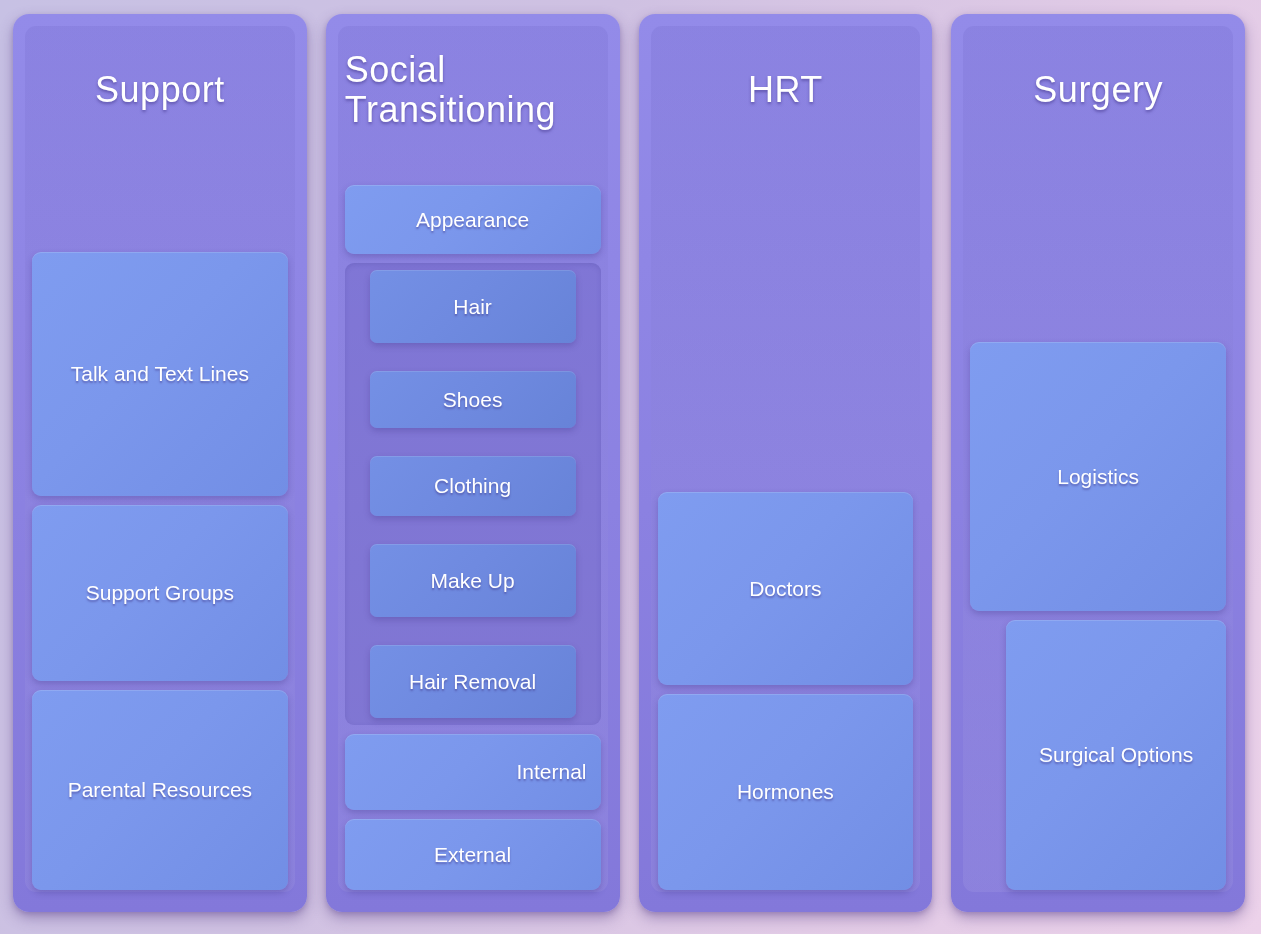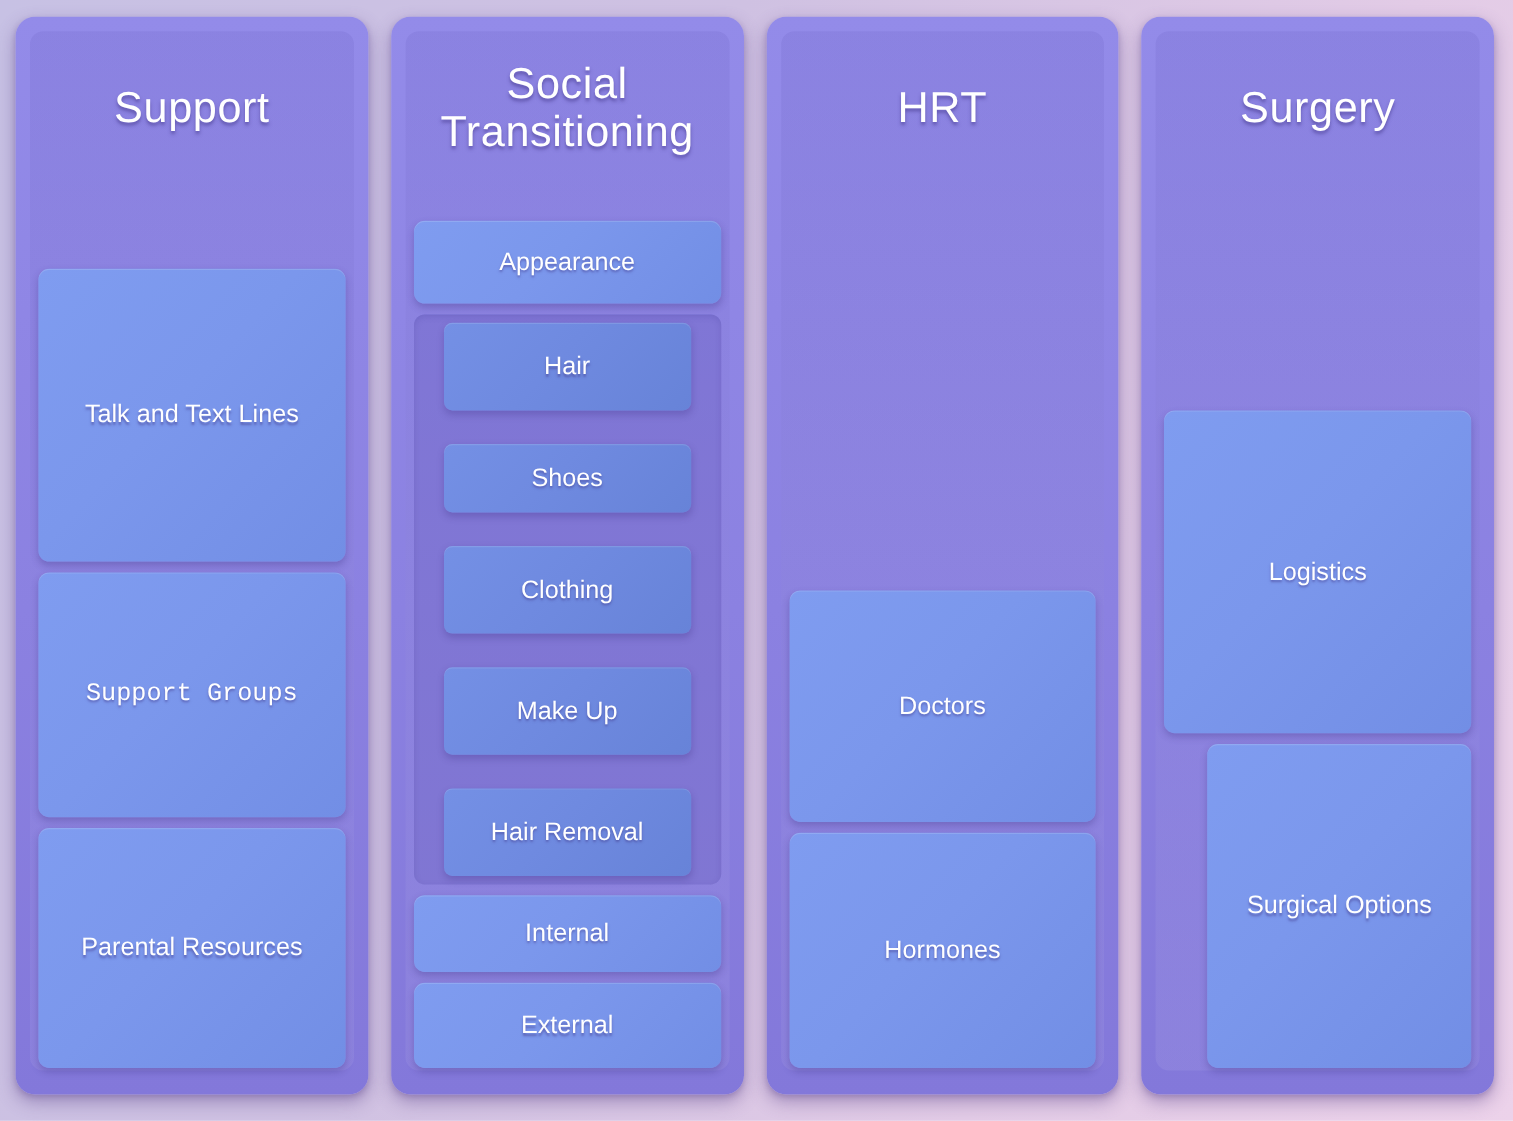--- a/index.html
+++ b/index.html
@@ -44,21 +44,21 @@
     background: linear-gradient(180deg, rgba(70,58,160,0.10), rgba(255,255,255,0.07));
     pointer-events: none;
   }
   .column > * { position: relative; z-index: 1; }
 
   .column-title {
     min-height: 108px;
     display: flex;
     align-items: center;
     justify-content: center;
-    text-align: center;
+    text-align: left;
     color: #ffffff;
     font-size: 36px;
     line-height: 1.12;
     letter-spacing: 0.5px;
     text-shadow: 0 2px 3px rgba(62, 50, 132, 0.55);
     margin-bottom: 4px;
   }
   .column-spacer { flex: 1 1 auto; }
 
   .card-stack {
@@ -104,21 +104,21 @@
 <body>
 
 <div class="board">
     <div class="column">
     <div class="column-title">Support</div>
     <div class="column-spacer"></div>
     <div class="card-stack">
         <div class="card" style="height: 244px;">
     <span>Talk and Text Lines</span>
   </div>
-        <div class="card" style="height: 204px; font-family: Liberation Mono, monospace;">
+        <div class="card" style="height: 176px;">
     <span>Support Groups</span>
   </div>
         <div class="card" style="height: 200px;">
     <span>Parental Resources</span>
   </div>
       </div>
   </div>
     <div class="column">
     <div class="column-title">Social Transitioning</div>
     <div class="column-spacer"></div>
@@ -126,31 +126,31 @@
         <div class="card" style="height: 69px;">
     <span>Appearance</span>
   </div>
         <div class="subgroup">
           <div class="card" style="height: 73px;">
     <span>Hair</span>
   </div>
           <div class="card" style="height: 57px;">
     <span>Shoes</span>
   </div>
-          <div class="card" style="height: 73px; text-align: right;">
+          <div class="card" style="height: 60px; text-align: right;">
     <span>Clothing</span>
   </div>
           <div class="card" style="height: 73px;">
     <span>Make Up</span>
   </div>
           <div class="card" style="height: 73px;">
     <span>Hair Removal</span>
   </div>
         </div>
-        <div class="card" style="height: 64px;">
+        <div class="card" style="height: 76px; justify-content: flex-end;">
     <span>Internal</span>
   </div>
         <div class="card" style="height: 71px;">
     <span>External</span>
   </div>
       </div>
   </div>
     <div class="column">
     <div class="column-title">HRT</div>
     <div class="column-spacer"></div>

